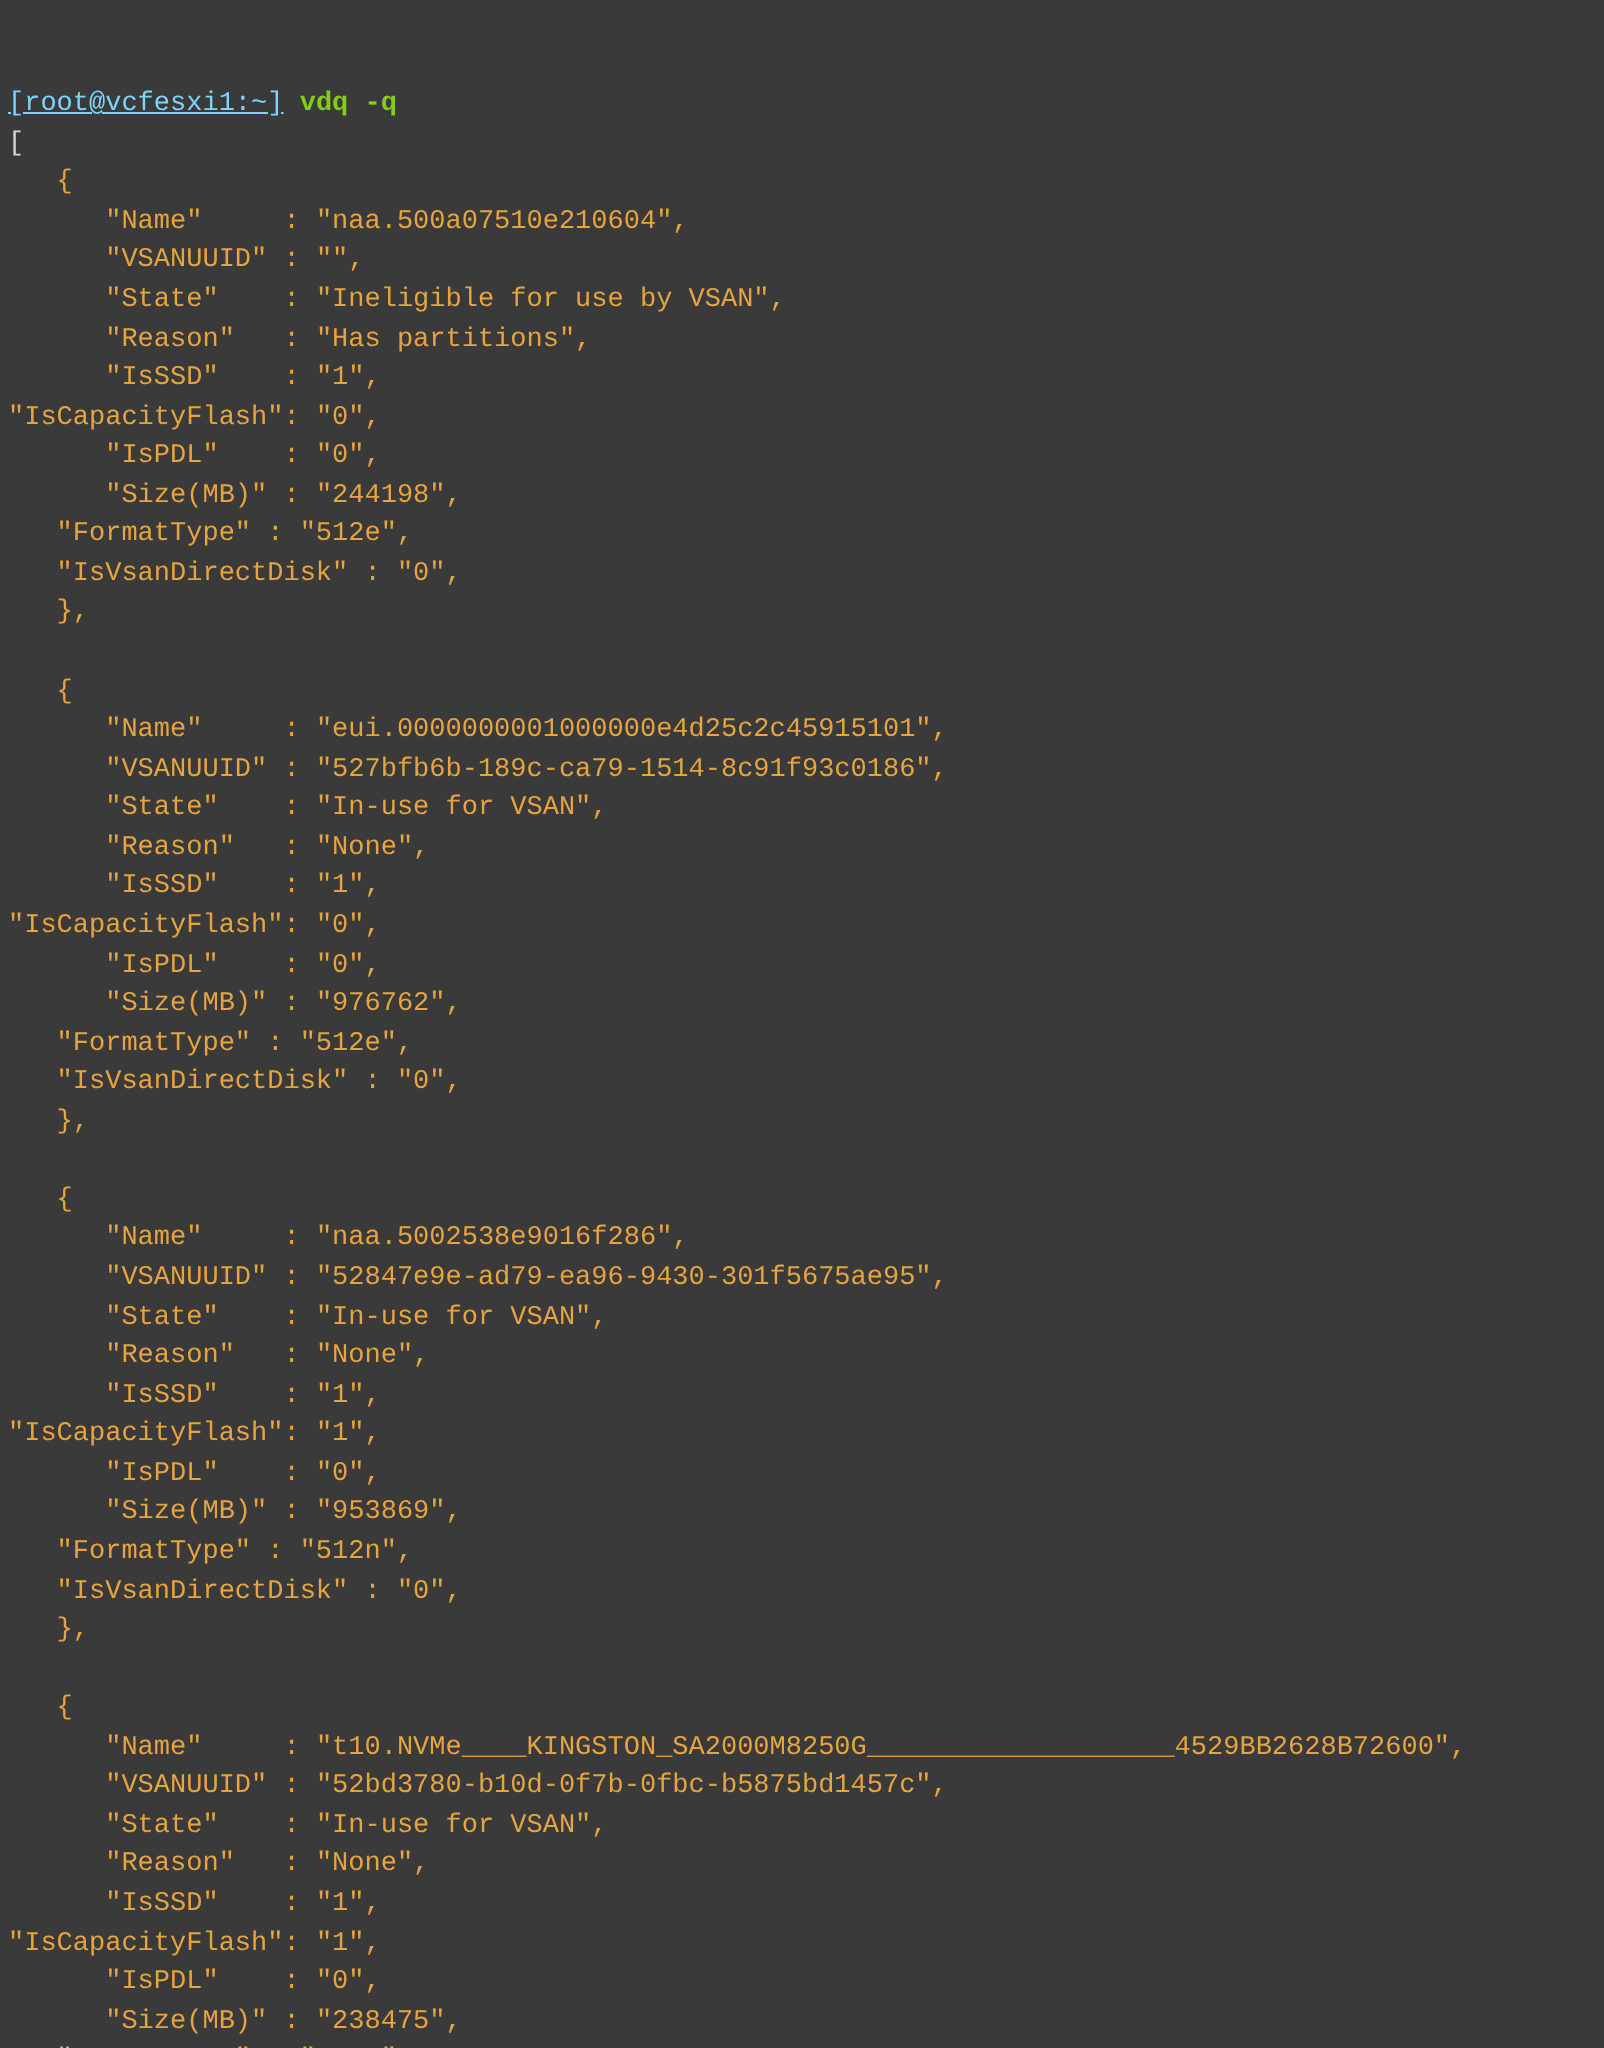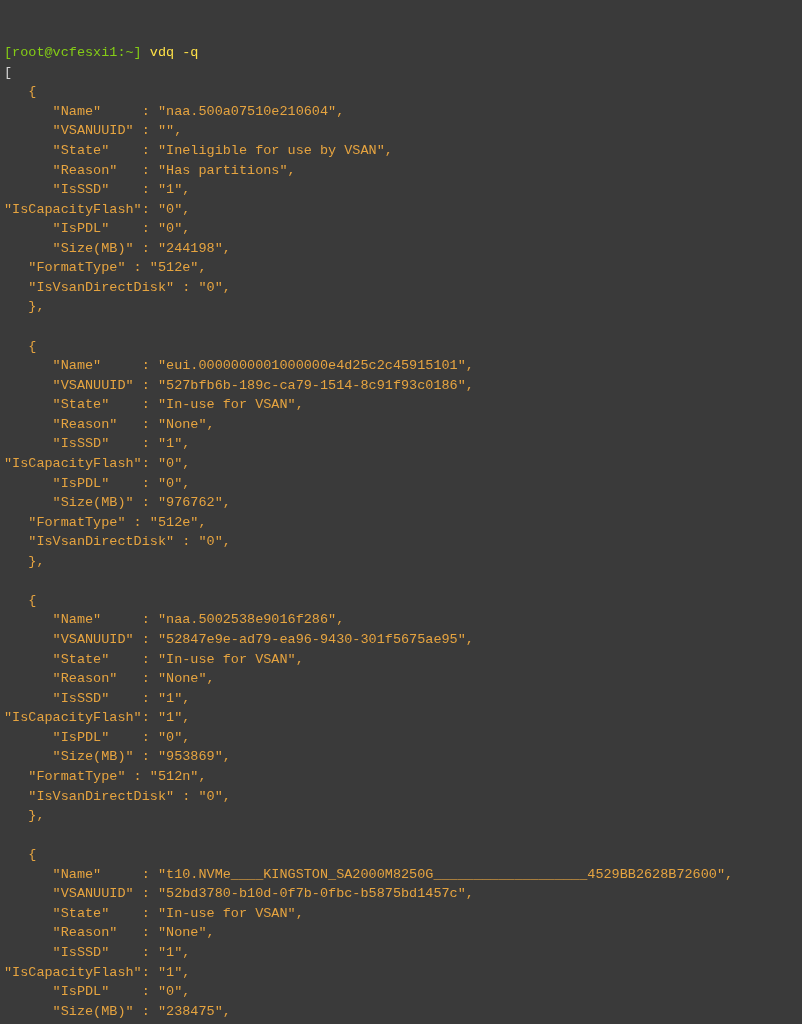--- a/index.html
+++ b/index.html
@@ -7,22 +7,22 @@
       margin: 0;
       padding: 4px;
       background: #3a3a3a;
       font-family: "Consolas", "Courier New", monospace;
       font-size: 13.5px;
       color: #e6a440;
       line-height: 1.45;
       width: 802px;
       white-space: pre;
     }
-    .prompt-user { color: #84cc16; }
-    .prompt-cmd { color: #fde047; }
+    .prompt-user { color: #7dd3fc; text-decoration: underline; }
+    .prompt-cmd { color: #84cc16; font-weight: bold; }
     .bracket { color: #d4d4d4; }
     .txt { color: #e6a440; }
     .str { color: #e6a440; }
   </style>
 </head>
 <body>
 
 <div><span class="prompt-user">[root@vcfesxi1:~]</span> <span class="prompt-cmd">vdq -q</span>
 <span class="bracket">[</span>
 <span class="txt">   {</span>

